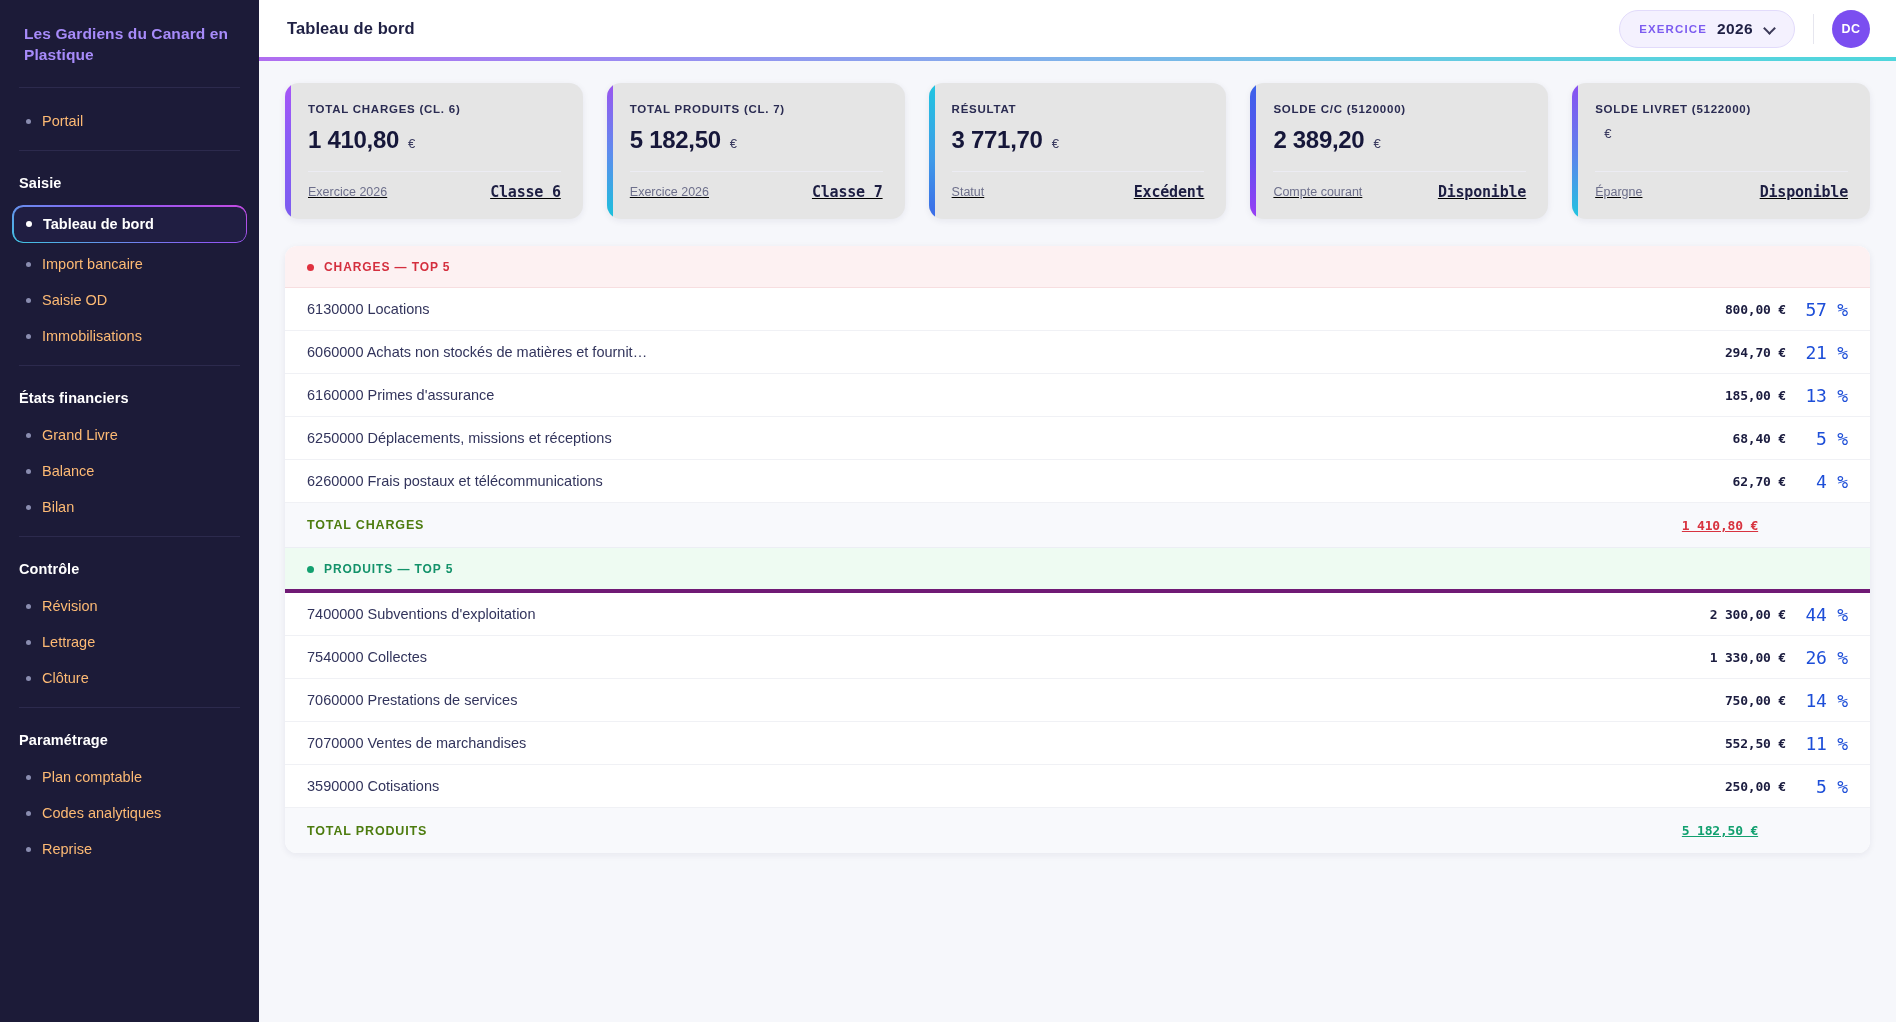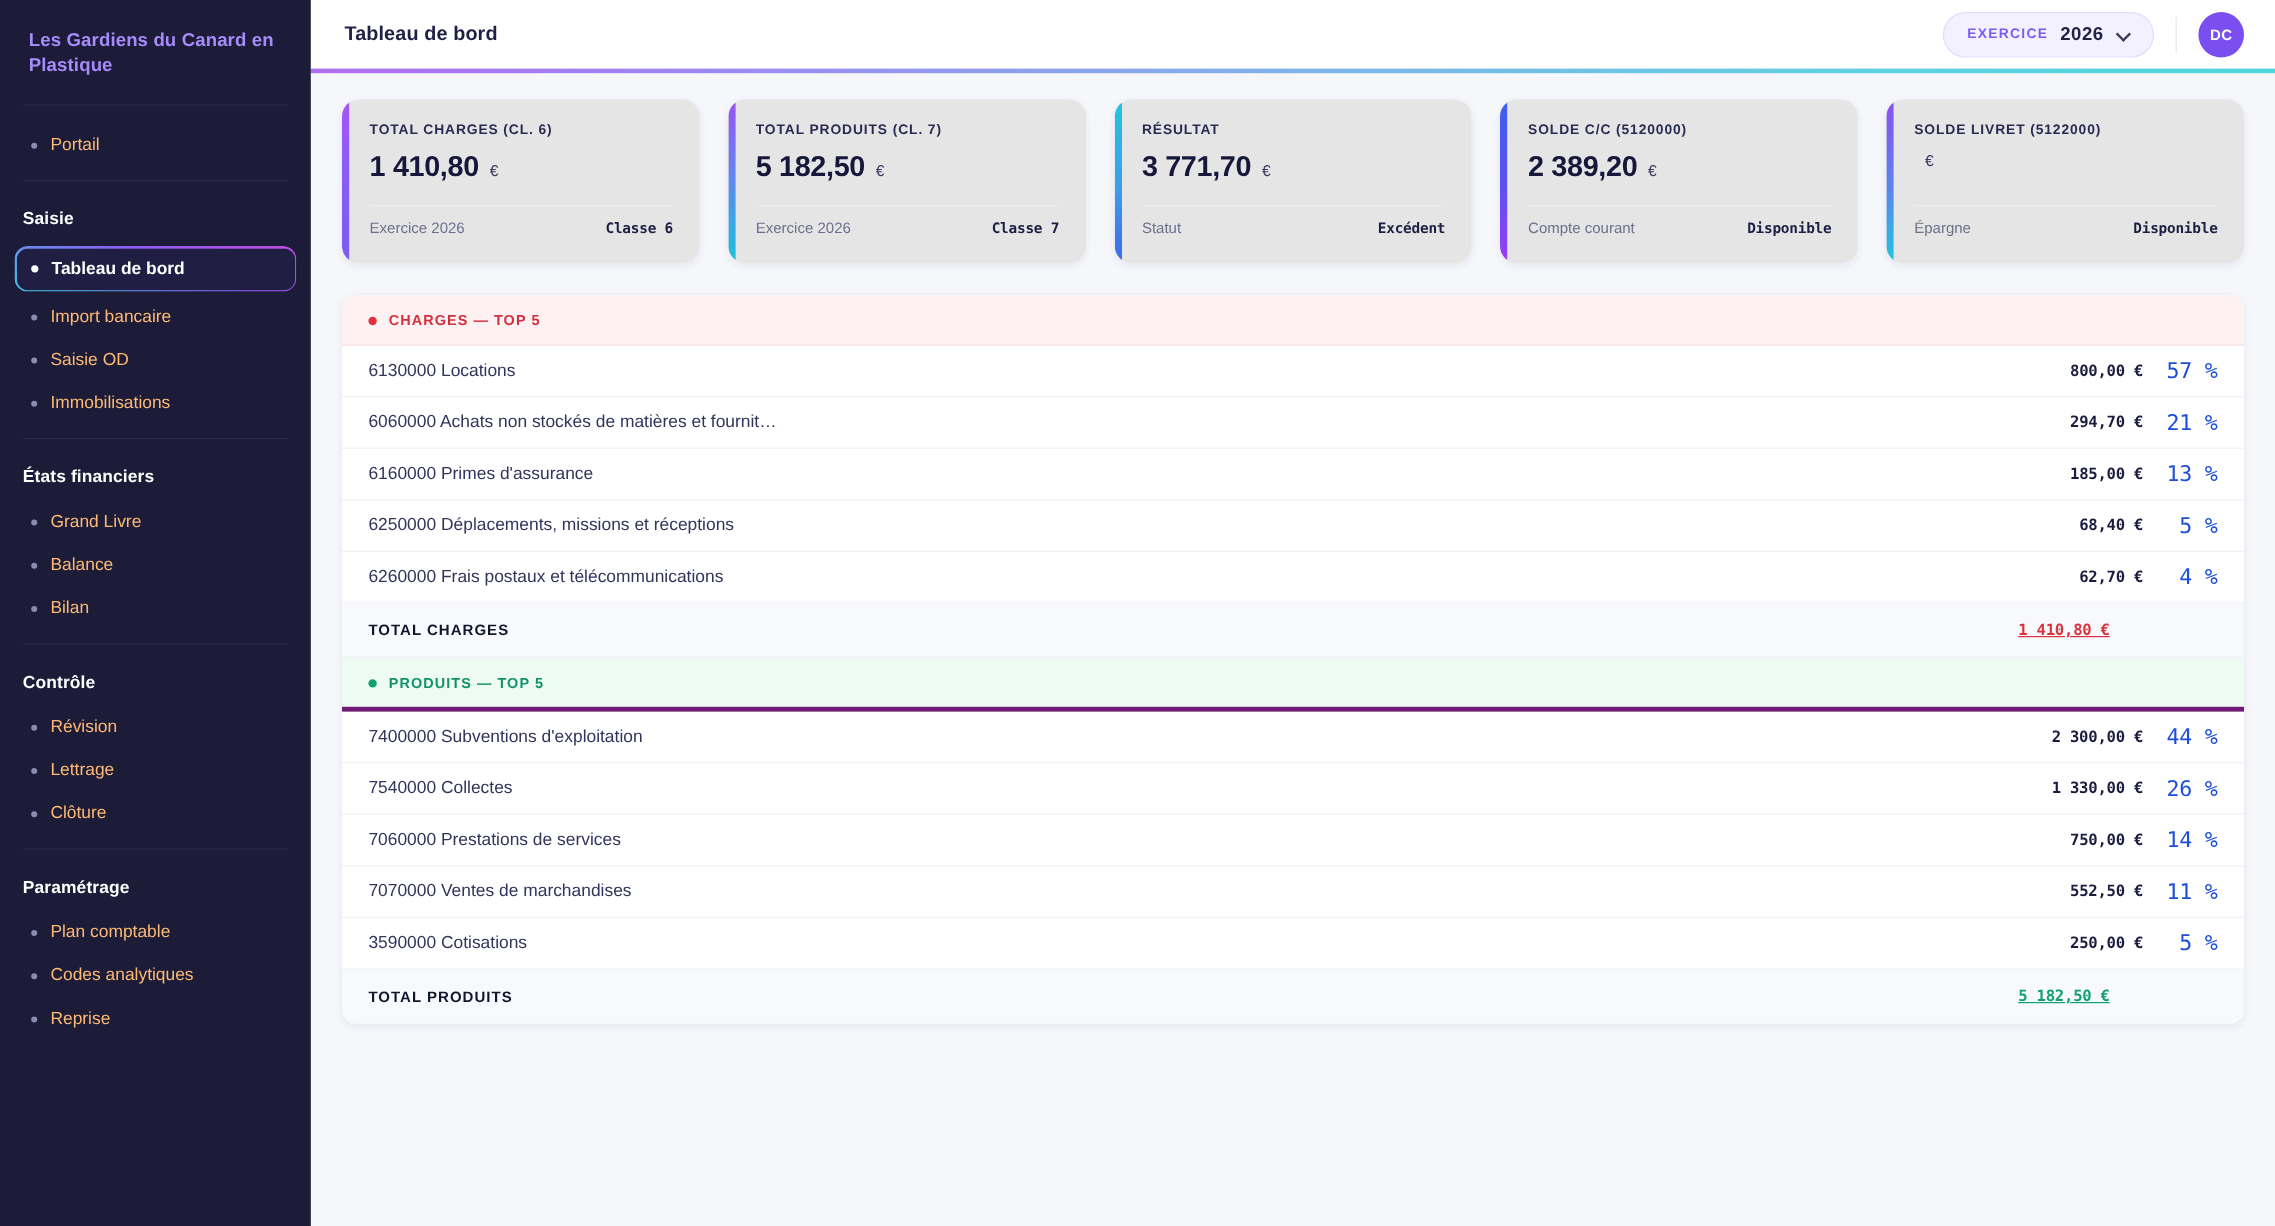--- a/index.html
+++ b/index.html
@@ -254,28 +254,29 @@
     color: #3a3b60;
     font-weight: normal;
   }
 
   .kpi-foot {
     border-top: 1px solid #ececf3;
     padding-top: 11px;
     display: flex;
     align-items: center;
     justify-content: space-between;
+    text-decoration: underline;
   }
   .kpi-sub {
     font-size: 12.5px;
     color: #6d6f8b;
   }
   .kpi-tag {
     font-family: "DejaVu Sans Mono", monospace;
-    font-size: 12px;
+    font-size: 15px;
     font-weight: bold;
     color: #1d1e42;
     letter-spacing: -0.2px;
   }
 
   
   .panel {
     background: #ffffff;
     border-radius: 12px;
     box-shadow: 0 2px 7px rgba(31,32,68,0.07);
@@ -337,21 +338,21 @@
     padding: 0 22px;
     height: 45px;
     background: #f8f9fc;
     border-bottom: 1px solid #eceef4;
   }
   .total-label {
     flex: 1;
     font-size: 12.5px;
     font-weight: bold;
     letter-spacing: 0.85px;
-    color: #0f172a;
+    color: #4d7c0f;
   }
   .total-amt {
     font-family: "DejaVu Sans Mono", monospace;
     font-size: 13px;
     font-weight: bold;
     text-align: center;
     width: 132px;
     letter-spacing: -0.2px;
     text-decoration: underline;
   }

